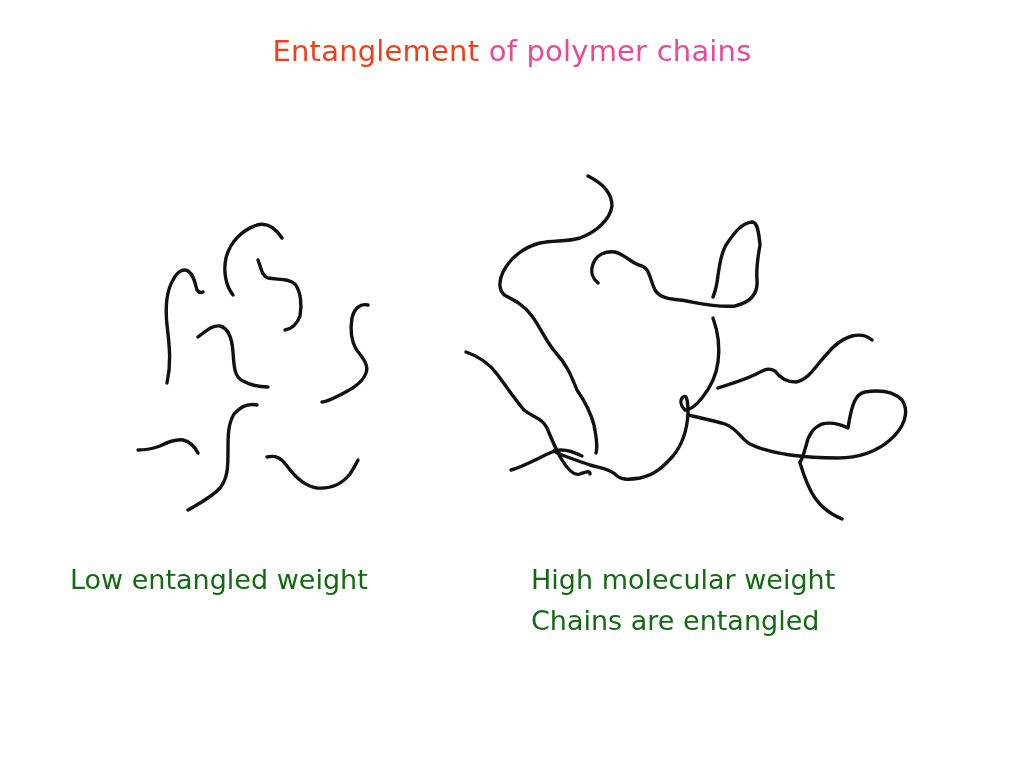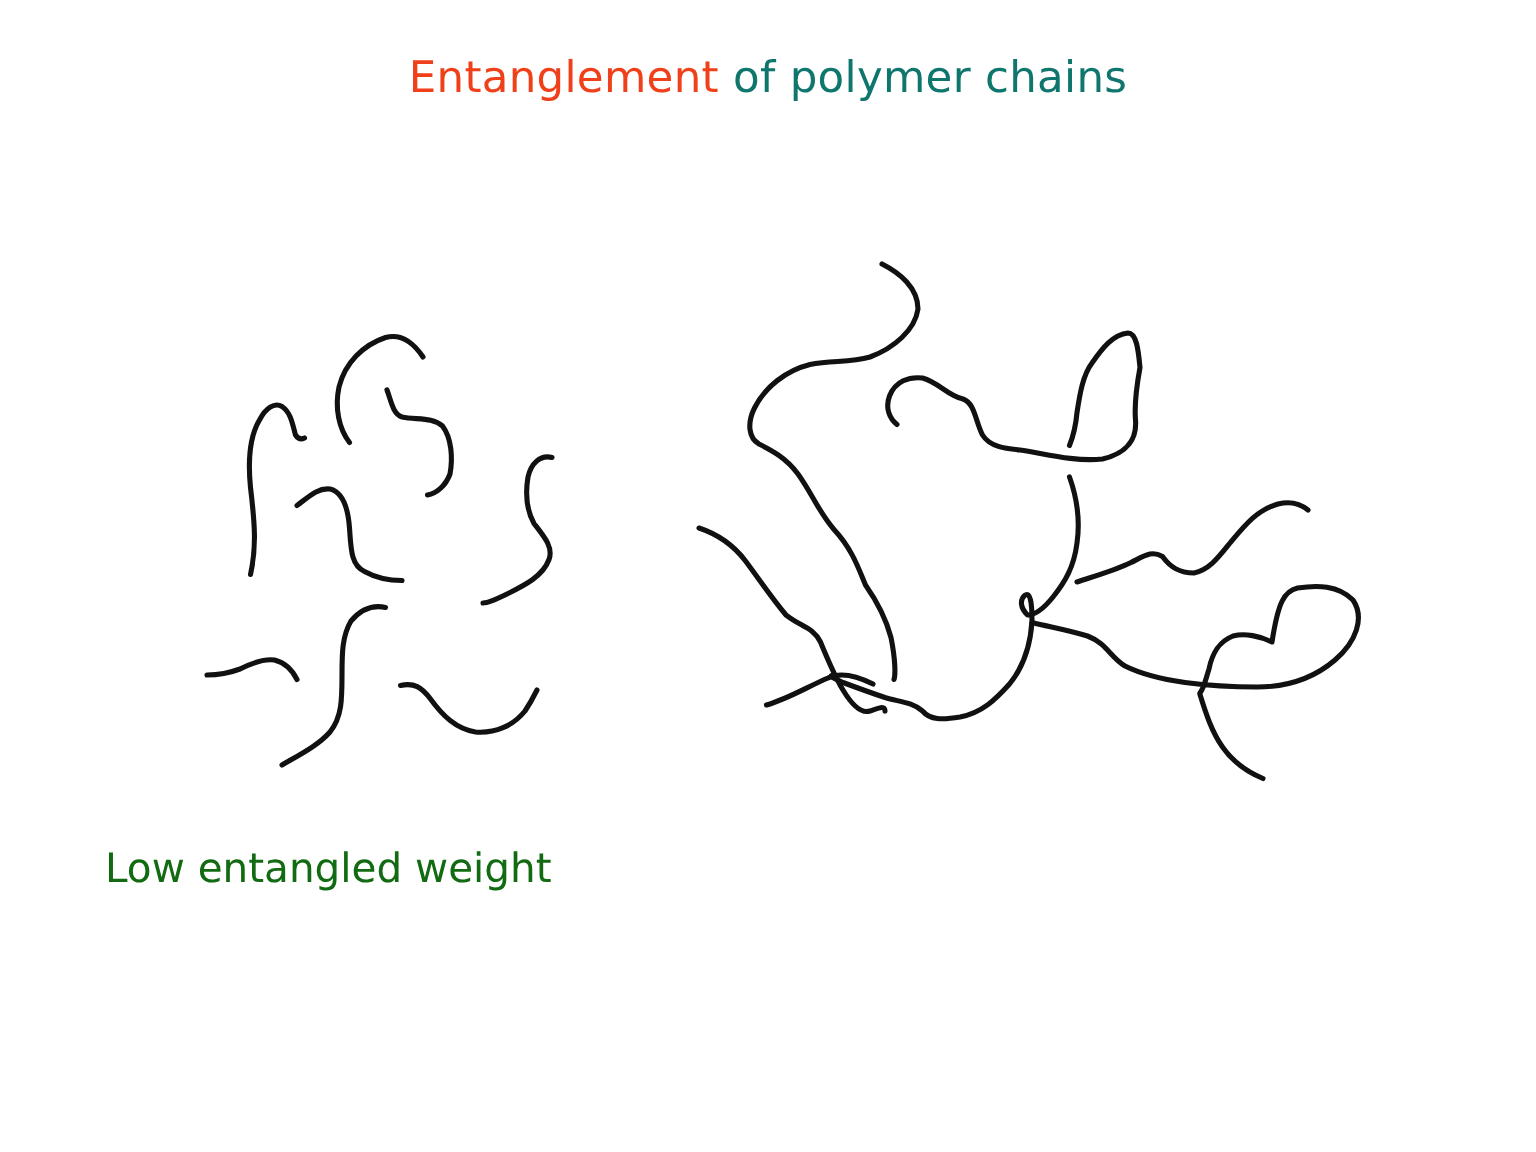--- a/index.html
+++ b/index.html
@@ -1,19 +1,19 @@
 <!DOCTYPE html>
 <html><head>
 <meta charset="utf-8">
 <style>
   html, body { margin: 0; padding: 0; background: #ffffff; }
   body { width: 1024px; height: 768px; position: relative; overflow: hidden; font-family: "DejaVu Sans", sans-serif; }
   .title { position: absolute; left: 0; right: 0; top: 34px; text-align: center; font-size: 29px; letter-spacing: 0.2px; }
   .title .t-red { color: #f0401a; margin-top: 12px; }
-  .title .t-blue { color: #0f766e; }
+  .title .t-blue { color: #ec4899; }
   .diagram { position: absolute; left: 0; top: 0; width: 1024px; height: 768px; }
   .diagram path { fill: none; stroke: #111111; stroke-width: 3.4; stroke-linecap: round; stroke-linejoin: round; }
   .caption { position: absolute; color: #126b12; font-size: 27px; line-height: 41px; white-space: nowrap; }
   .caption.left { left: 70px; top: 559px; }
   .caption.right { left: 531px; top: 559px; }
   .caption div { display: block; }
 </style>
 </head>
 <body>
 
@@ -43,13 +43,15 @@
     <path d="M688,415 C700,418 712,420 725,424 C738,429 740,438 750,444 C762,450 776,453 790,455 C805,457 820,458 838,458 C858,458 876,452 890,440 C904,428 910,412 902,400 C892,390 878,390 865,392 C856,394 852,402 848,428 C840,424 830,422 822,424 C812,428 808,436 806,446 C804,452 803,458 800,462"></path>
     <path d="M800,463 C804,476 808,488 815,498 C822,508 830,514 842,519"></path>
   </g>
 </svg>
 
 <div class="caption left">
   <div>Low entangled weight</div>
 </div>
 
 <div class="caption right">
+  <div>High molecular weight</div>
+  <div>Chains are entangled</div>
 </div>
 
 </body></html>

